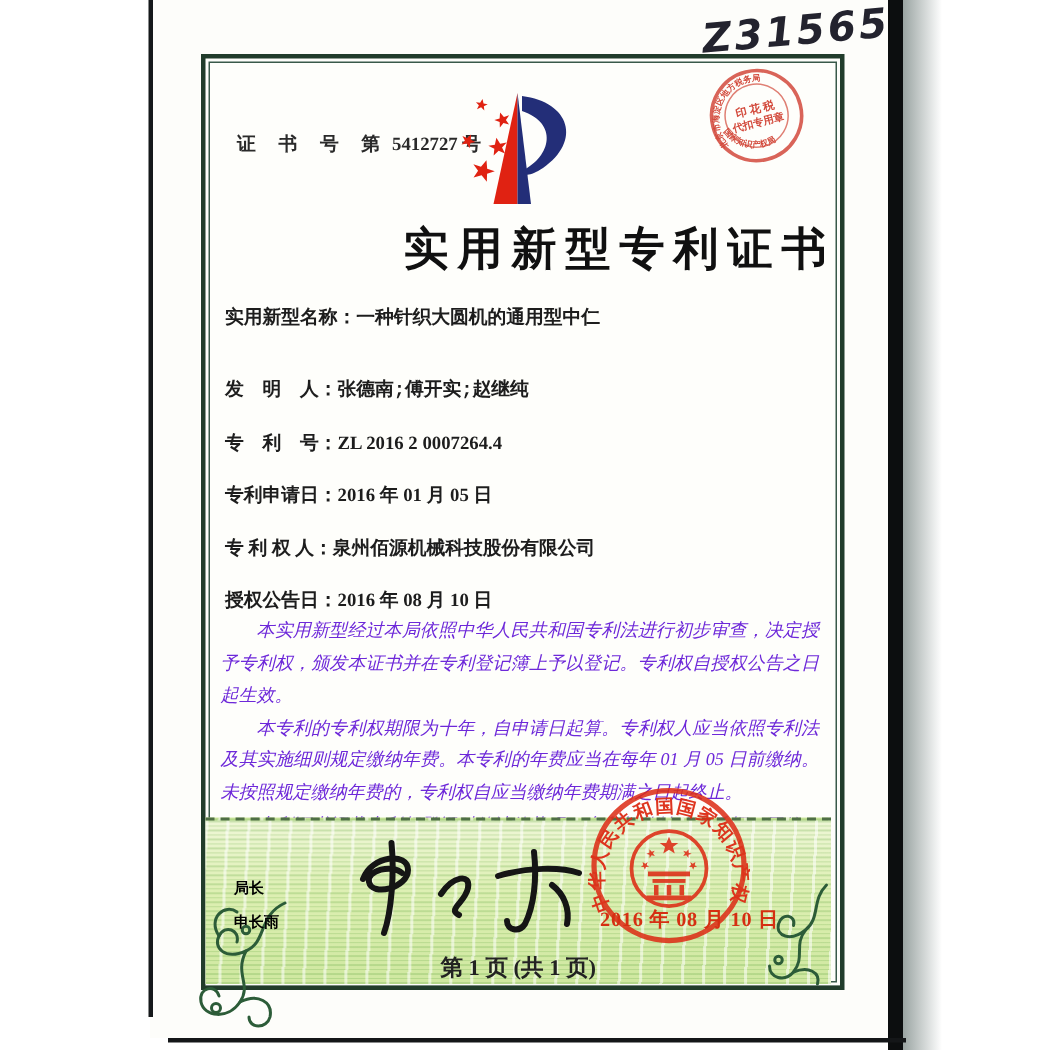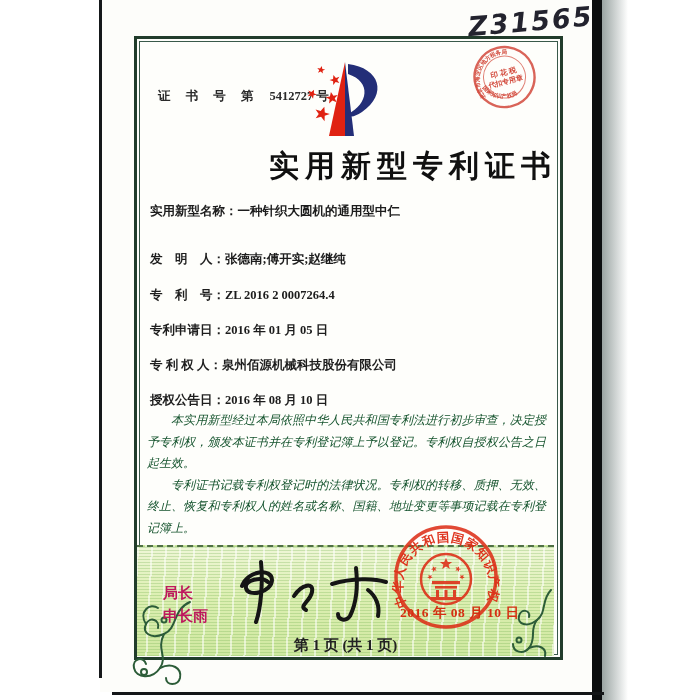--- a/index.html
+++ b/index.html
@@ -22,49 +22,49 @@
   }
   
   .sheet{position:absolute;left:100px;top:0;width:492px;height:692px;background:#fdfdfa;}
   .frame{
     position:absolute;left:134px;top:36px;width:423px;height:618px;
     border:3px solid #213c2b;
     box-shadow:inset 0 0 0 2px #fdfdfa, inset 0 0 0 3px #39594a;
     background:#fefefb;
   }
   .cert-no{position:absolute;left:158px;top:88px;font-size:12.5px;font-weight:700;color:#2a2a2a;white-space:nowrap;}
-  .cert-no .pre{letter-spacing:6px;margin-right:10px;}
+  .cert-no .pre{letter-spacing:6px;margin-right:2px;}
   .cert-no .suf{margin-left:3px;}
   .logo{position:absolute;left:288px;top:56px;}
   .title{
     position:absolute;left:134px;top:146px;width:423px;text-align:right;
     font-size:30px;font-weight:700;color:#101010;letter-spacing:6px;white-space:nowrap;
   }
   
   .fields{position:absolute;left:150px;top:203px;width:395px;font-size:12.5px;color:#1d1d1d;}
   .field{position:absolute;left:0;white-space:nowrap;font-weight:600;}
   .field .lbl{font-weight:700;}
-  .f0{top:0;} .f1{top:48px;} .f2{top:84px;} .f3{top:119px;} .f4{top:154px;} .f5{top:189px;}
+  .f0{top:0;} .f1{top:48px;font-family:Liberation Mono, monospace;} .f2{top:84px;} .f3{top:119px;} .f4{top:154px;} .f5{top:189px;}
   
   .body-text{
     position:absolute;left:147px;top:410px;width:399px;
-    font-size:12px;line-height:21.6px;color:#14532d;text-align:justify;
+    font-size:12px;line-height:21.6px;color:#6d28d9;text-align:justify;
     font-style:italic;
   }
   .body-text p{margin:0;text-indent:2em;}
   
   .band{
     position:absolute;left:137px;top:545px;width:417px;height:109px;
     background:
       repeating-linear-gradient(93deg, rgba(255,255,255,.55) 0 2px, rgba(255,255,255,0) 2px 14px),
       repeating-linear-gradient(0deg, rgba(118,178,84,.30) 0 1px, rgba(255,255,255,0) 1px 3px),
       linear-gradient(180deg,#eef6d6 0%,#ddefb2 45%,#cfe8a0 100%);
     border-top:2px dashed #4f6f45;
   }
-  .officer{position:absolute;left:163px;top:581px;font-size:15px;font-weight:700;color:#be185d;line-height:23px;
+  .officer{position:absolute;left:156px;top:581px;font-size:10px;font-weight:700;color:#000000;line-height:23px;
     font-family:"Liberation Sans","DejaVu Sans",sans-serif;}
   .signature{position:absolute;left:228px;top:556px;}
   .footer{
     position:absolute;left:134px;top:636px;width:423px;text-align:center;
     font-size:15px;font-weight:600;color:#222;
   }
   
   .tax-seal{position:absolute;left:472px;top:44px;transform:rotate(-14deg);opacity:.92;}
   .issuer-seal{position:absolute;left:392px;top:523px;opacity:.95;}
   .grant-stamp{
@@ -116,20 +116,21 @@
   <div class="field f0"><span class="lbl">实用新型名称：</span><span>一种针织大圆机的通用型中仁</span></div>
   <div class="field f1"><span class="lbl">发　明　人：</span><span>张德南;傅开实;赵继纯</span></div>
   <div class="field f2"><span class="lbl">专　利　号：</span><span>ZL 2016 2 0007264.4</span></div>
   <div class="field f3"><span class="lbl">专利申请日：</span><span>2016 年 01 月 05 日</span></div>
   <div class="field f4"><span class="lbl">专 利 权 人：</span><span>泉州佰源机械科技股份有限公司</span></div>
   <div class="field f5"><span class="lbl">授权公告日：</span><span>2016 年 08 月 10 日</span></div>
 </div>
 
 <div class="body-text">
   <p>本实用新型经过本局依照中华人民共和国专利法进行初步审查，决定授予专利权，颁发本证书并在专利登记簿上予以登记。专利权自授权公告之日起生效。</p>
+  <p>本专利的专利权期限为十年，自申请日起算。专利权人应当依照专利法及其实施细则规定缴纳年费。本专利的年费应当在每年 01 月 05 日前缴纳。未按照规定缴纳年费的，专利权自应当缴纳年费期满之日起终止。</p>
   <p>专利证书记载专利权登记时的法律状况。专利权的转移、质押、无效、终止、恢复和专利权人的姓名或名称、国籍、地址变更等事项记载在专利登记簿上。</p>
 </div>
 
 <div class="band"></div>
 
 <div class="flourish fl-left">
   <svg width="96" height="92" viewBox="0 0 96 92" fill="none" stroke="#2c5c38" stroke-width="2" stroke-linecap="round">
     <path d="M70,4 C52,12 58,30 44,36 C30,42 22,34 26,26 C30,18 40,22 38,30"></path>
     <path d="M44,36 C36,52 48,58 40,70 C32,82 16,80 14,70 C12,60 24,58 26,66"></path>
     <path d="M40,70 C52,64 62,70 60,80 C58,88 46,88 46,80"></path>

